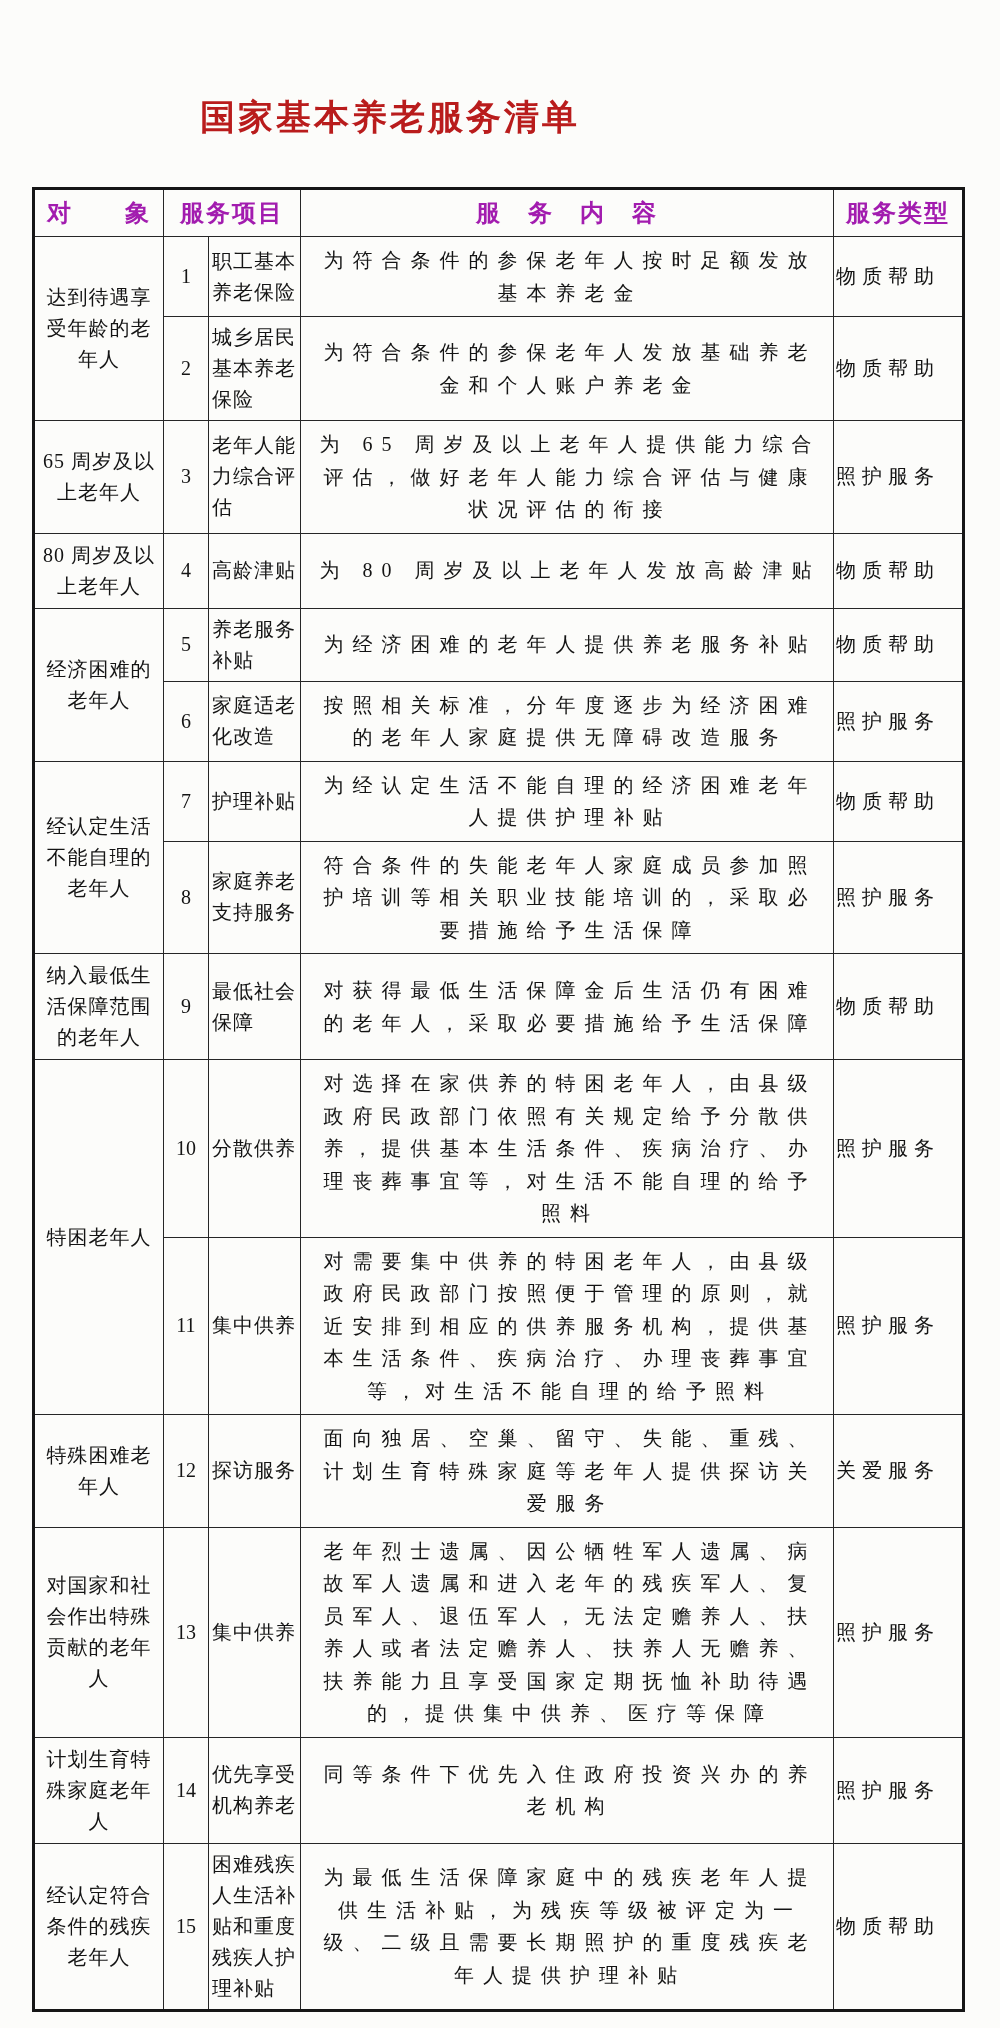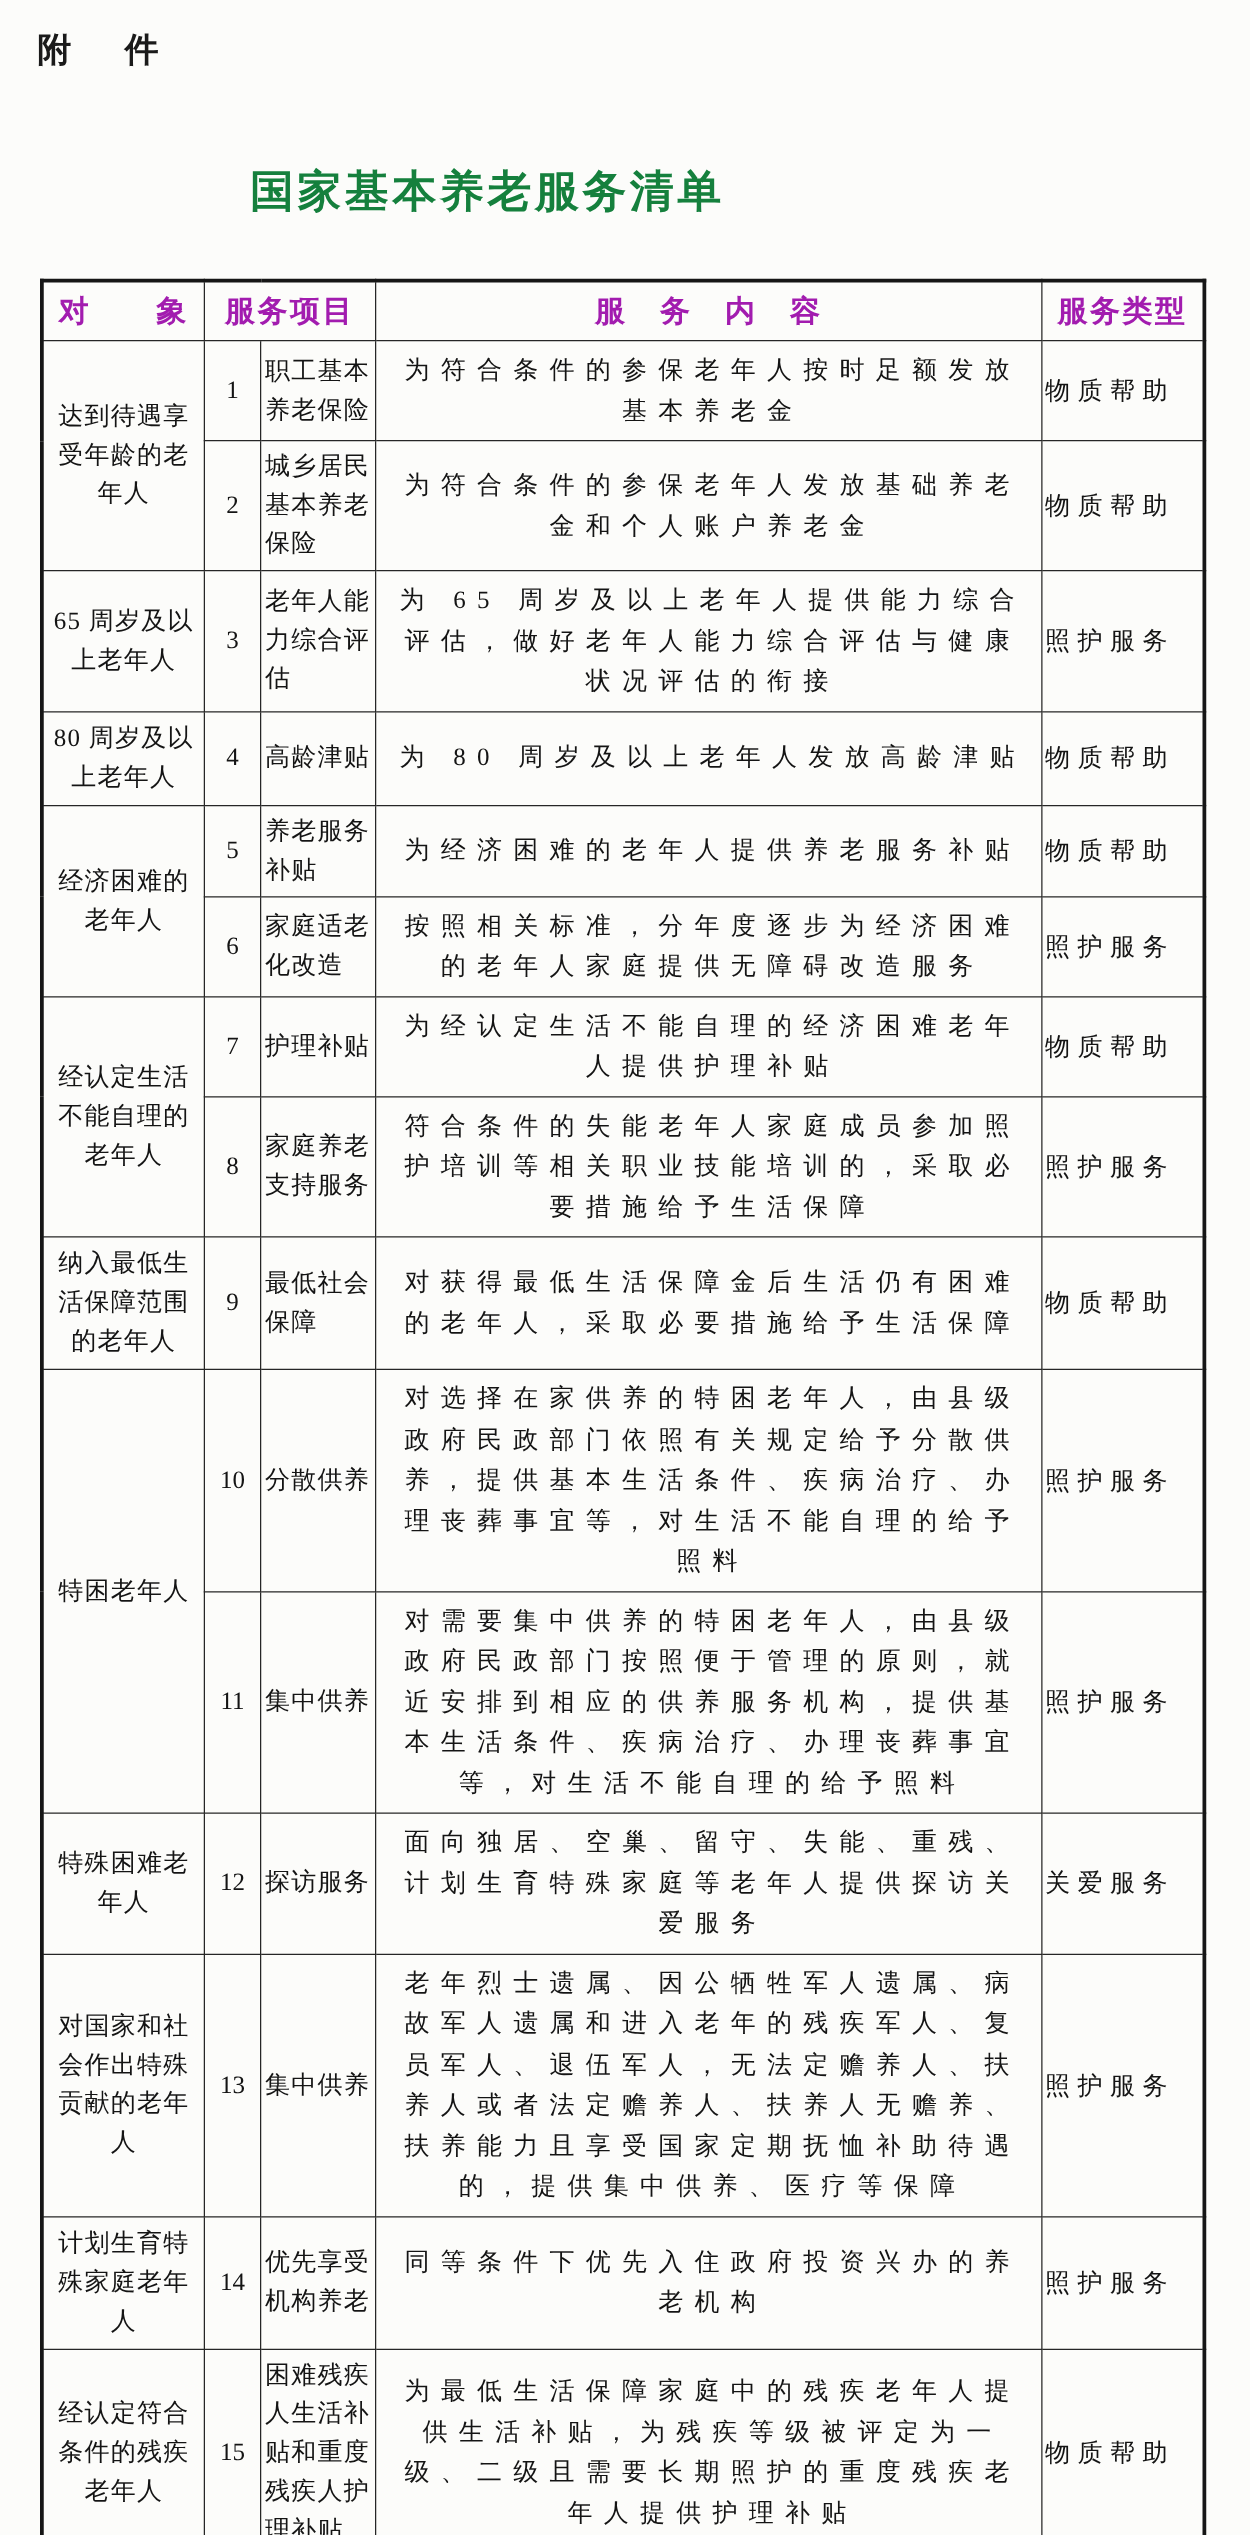--- a/index.html
+++ b/index.html
@@ -27,21 +27,21 @@
     letter-spacing: 18px;
     color: #1a1a1a;
   }
   .doc-title {
     width: 780px;
     margin: 72px 0 46px 0;
     text-align: center;
     font-size: 35px;
     font-weight: 700;
     letter-spacing: 3px;
-    color: #15803d;
+    color: #b91c1c;
   }
   table.service-table {
     margin-left: 32px;
     width: 930px;
     border-collapse: collapse;
     table-layout: fixed;
     border: 3px solid #161616;
     background: #fcfcfa;
   }
   .service-table th, .service-table td {
@@ -90,21 +90,20 @@
     font-size: 20px;
     letter-spacing: 6px;
     padding: 4px 2px;
   }
 </style>
 </head>
 <body>
 
 <div class="sheet">
 
-  <div class="attachment">附 件</div>
 
   <div class="doc-title">国家基本养老服务清单</div>
 
   <table class="service-table">
     <colgroup>
       <col style="width:130px">
       <col style="width:45px">
       <col style="width:92px">
       <col style="width:533px">
       <col style="width:130px">

